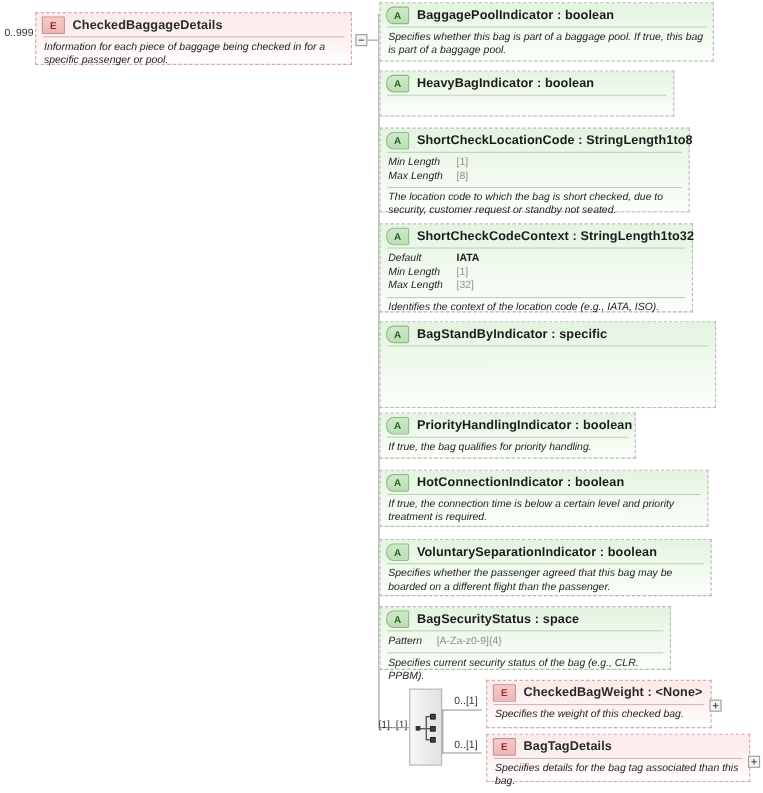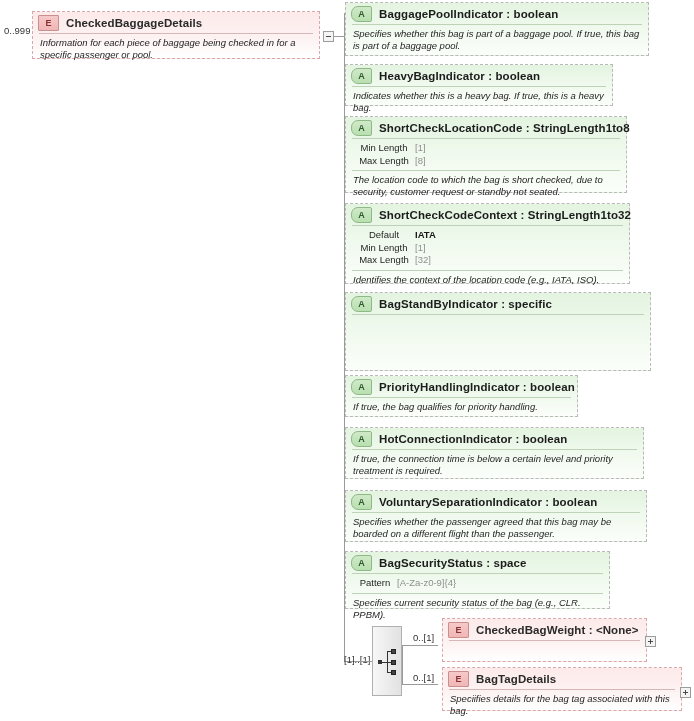--- a/index.html
+++ b/index.html
@@ -90,24 +90,24 @@
   }
 
   
   .facets {
     padding: 3px 7px 3px 7px;
     font-size: 9.5px;
     line-height: 1.33;
   }
   .facet-row { display: flex; }
   .facet-name {
+    font-style: italic;
     color: #1f1f1f;
     width: 62px;
     flex: none;
-    text-align: center;
   }
   .facet-name.wide { width: 44px; }
   .facet-val { color: #8f8f8f; }
   .facet-val.strong { color: #1a1a1a; font-weight: bold; font-style: normal; }
 
   
   .card {
     position: absolute;
     font-size: 9.5px;
     color: #333;
@@ -204,21 +204,20 @@
   <div class="rule"></div>
   <div class="node-doc">Specifies whether this bag is part of a baggage pool. If true, this bag is part of a baggage pool.</div>
 </div>
 
 <div class="node attr" style="left:345px; top:64px; width:268px; height:42px;">
   <div class="node-head">
     <span class="ico ico-a">A</span>
     <span class="node-title">HeavyBagIndicator  :  boolean</span>
   </div>
   <div class="rule"></div>
-  <div class="node-doc">Indicates whether this is a heavy bag. If true, this is a heavy bag.</div>
 </div>
 
 <div class="node attr" style="left:345px; top:116px; width:282px; height:77px;">
   <div class="node-head">
     <span class="ico ico-a">A</span>
     <span class="node-title">ShortCheckLocationCode  :  StringLength1to8</span>
   </div>
   <div class="rule"></div>
   <div class="facets">
     <div class="facet-row">
@@ -332,24 +331,25 @@
 
 <div class="card" style="left:413px; top:632px;">0..[1]</div>
 <div class="card" style="left:413px; top:672px;">0..[1]</div>
 
 <div class="node elem" style="left:442px; top:618px; width:205px; height:44px;">
   <div class="node-head">
     <span class="ico ico-e">E</span>
     <span class="node-title">CheckedBagWeight  :  &lt;None&gt;</span>
   </div>
   <div class="rule"></div>
+  <div class="node-doc">Specifies the weight of this checked bag.</div>
 </div>
 <div class="tgl plus" style="left:645px; top:636px;"></div>
 
 <div class="node elem" style="left:442px; top:667px; width:240px; height:44px;">
   <div class="node-head">
     <span class="ico ico-e">E</span>
     <span class="node-title">BagTagDetails</span>
   </div>
   <div class="rule"></div>
-  <div class="node-doc">Speciifies details for the bag tag associated with this bag.</div>
+  <div class="node-doc">Speciifies details for the bag tag associated than this bag.</div>
 </div>
 <div class="tgl plus" style="left:680px; top:687px;"></div>
 
 </body></html>

